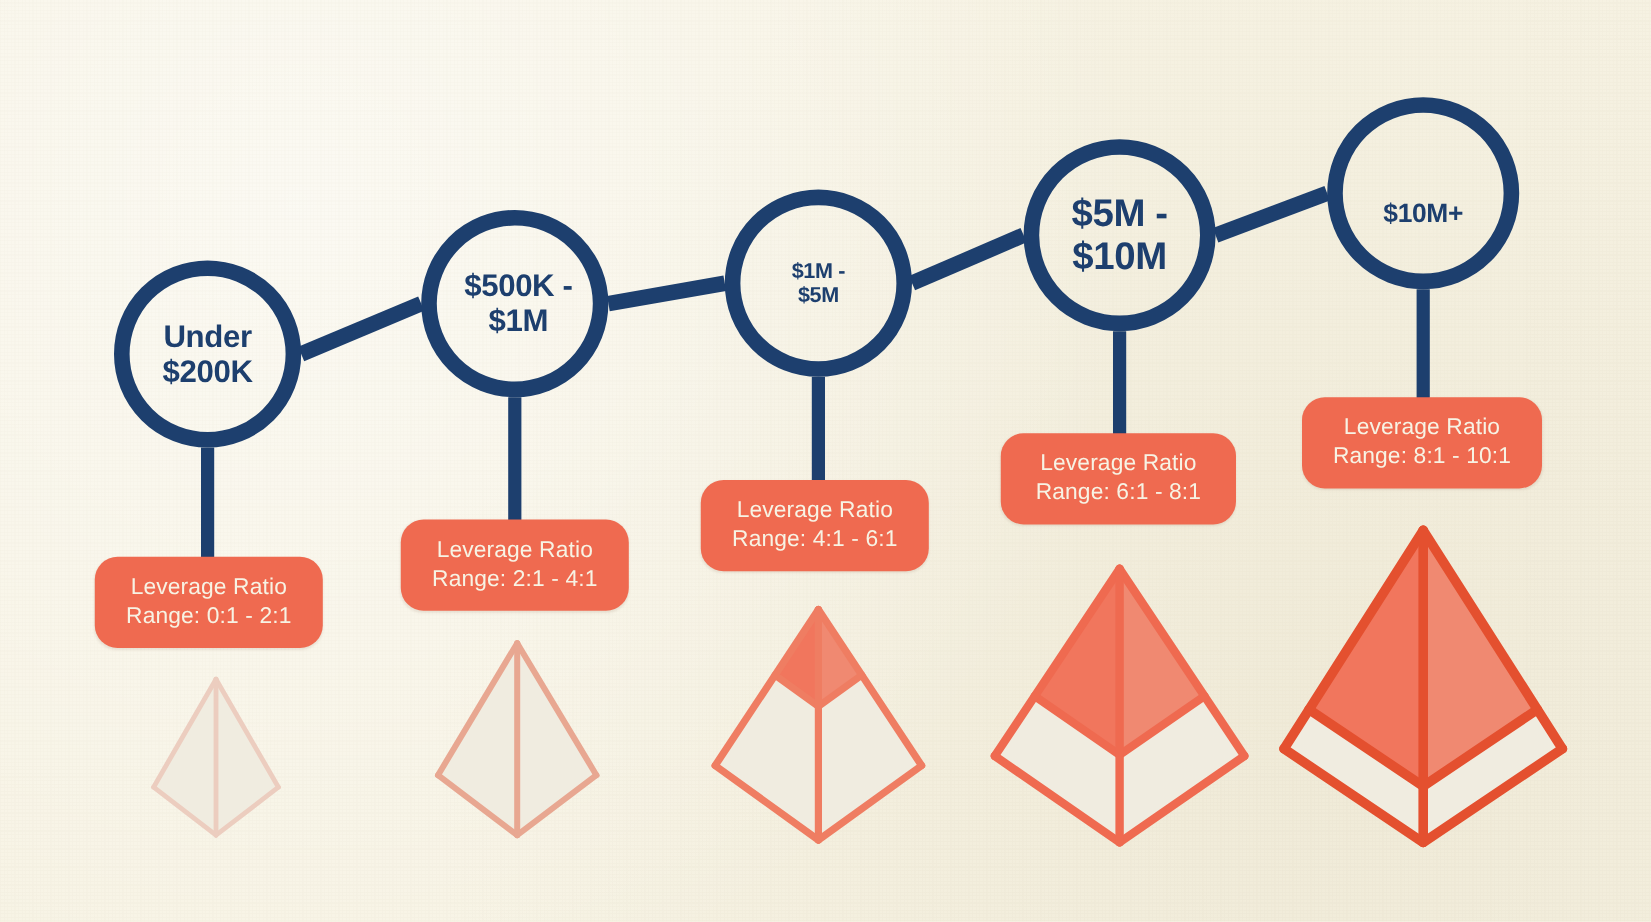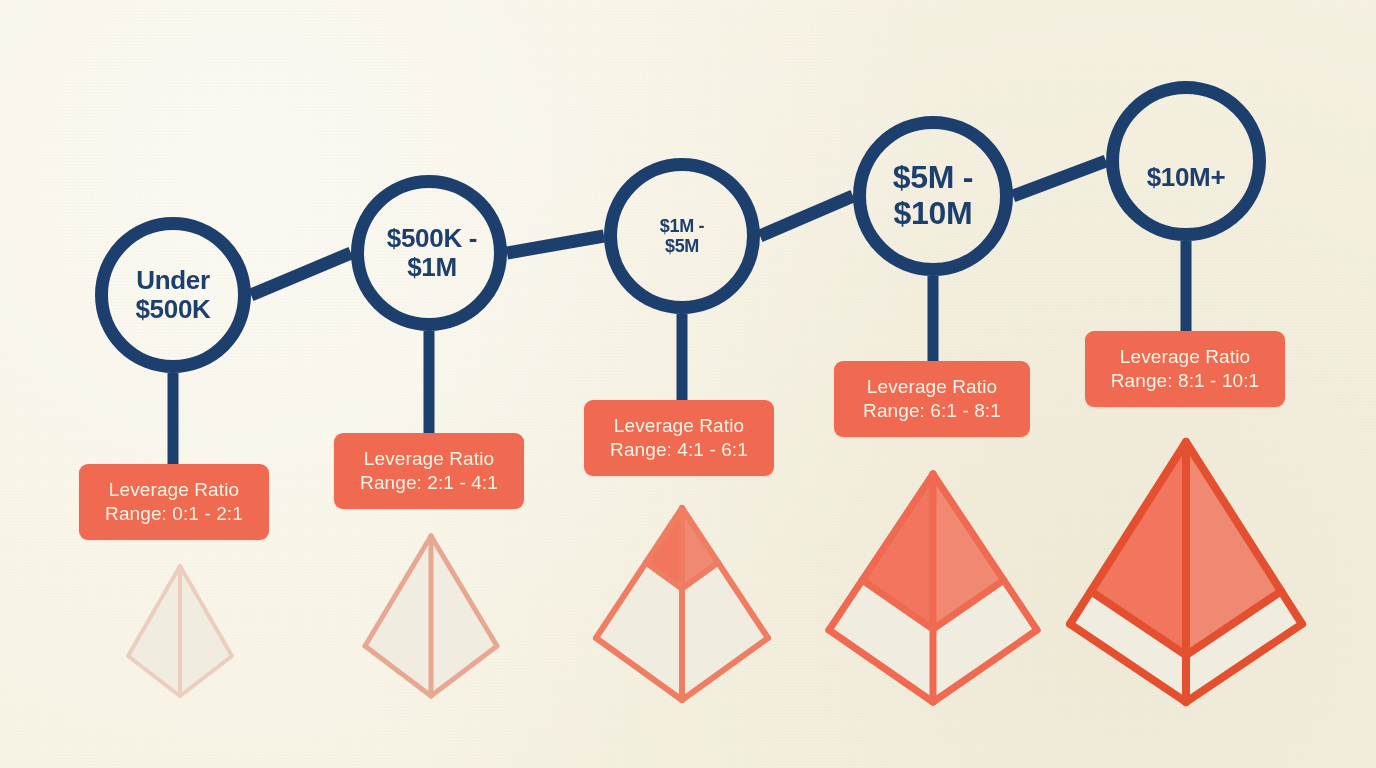--- a/index.html
+++ b/index.html
@@ -56,21 +56,21 @@
     letter-spacing: -0.3px;
     line-height: 1.12;
     white-space: pre-line;
     user-select: none;
   }
 
   
   .chip {
     position: absolute;
     box-sizing: border-box;
-    border-radius: 9px;
+    border-radius: 19px;
     display: flex;
     align-items: center;
     justify-content: center;
     text-align: center;
     padding: 6px 2px;
     box-shadow: 0 1px 2px rgba(120,80,60,0.12);
   }
   .chip-label {
     line-height: 1.26;
     white-space: pre-line;
@@ -165,36 +165,36 @@
         <circle cx="429" cy="253" r="71.5" fill="none" stroke="#1d3f6e" stroke-width="13"></circle>
         <circle cx="682" cy="236" r="71.5" fill="none" stroke="#1d3f6e" stroke-width="13"></circle>
         <circle cx="933" cy="196" r="73.5" fill="none" stroke="#1d3f6e" stroke-width="13"></circle>
         <circle cx="1186" cy="161" r="73.5" fill="none" stroke="#1d3f6e" stroke-width="13"></circle>
       </g>
   </svg>
 
   <div id="node-layer">
       <div class="node" style="left: 95px; top: 217px; width: 156px; height: 156px;">
         <span class="node-label" style="font-size: 26px; color: rgb(29, 63, 110);">Under
-$500K</span>
+$200K</span>
       </div>
       <div class="node" style="left: 354px; top: 175px; width: 156px; height: 156px;">
         <span class="node-label" style="font-size: 26px; color: rgb(29, 63, 110);">$500K -
 $1M</span>
       </div>
       <div class="node" style="left: 604px; top: 158px; width: 156px; height: 156px;">
         <span class="node-label" style="font-size: 18px; color: rgb(29, 63, 110);">$1M -
 $5M</span>
       </div>
       <div class="node" style="left: 853px; top: 116px; width: 160px; height: 160px;">
         <span class="node-label" style="font-size: 32px; color: rgb(29, 63, 110);">$5M -
 $10M</span>
       </div>
       <div class="node" style="left: 1106px; top: 81px; width: 160px; height: 160px;">
-        <span class="node-label" style="font-size: 26px; color: rgb(29, 63, 110); margin-top: 34px;">$10M+</span>
+        <span class="node-label" style="font-size: 22px; color: rgb(29, 63, 110); margin-top: 34px;">$10M+</span>
       </div>
     </div>
   <div id="chip-layer">
       <div class="chip" style="left: 79px; top: 464px; width: 190px; height: 76px; background: rgb(239, 106, 80);">
         <span class="chip-label" style="font-size: 19px; color: rgb(247, 243, 228);">Leverage Ratio
 Range: 0:1 - 2:1</span>
       </div>
       <div class="chip" style="left: 334px; top: 433px; width: 190px; height: 76px; background: rgb(239, 106, 80);">
         <span class="chip-label" style="font-size: 19px; color: rgb(247, 243, 228);">Leverage Ratio
 Range: 2:1 - 4:1</span>

